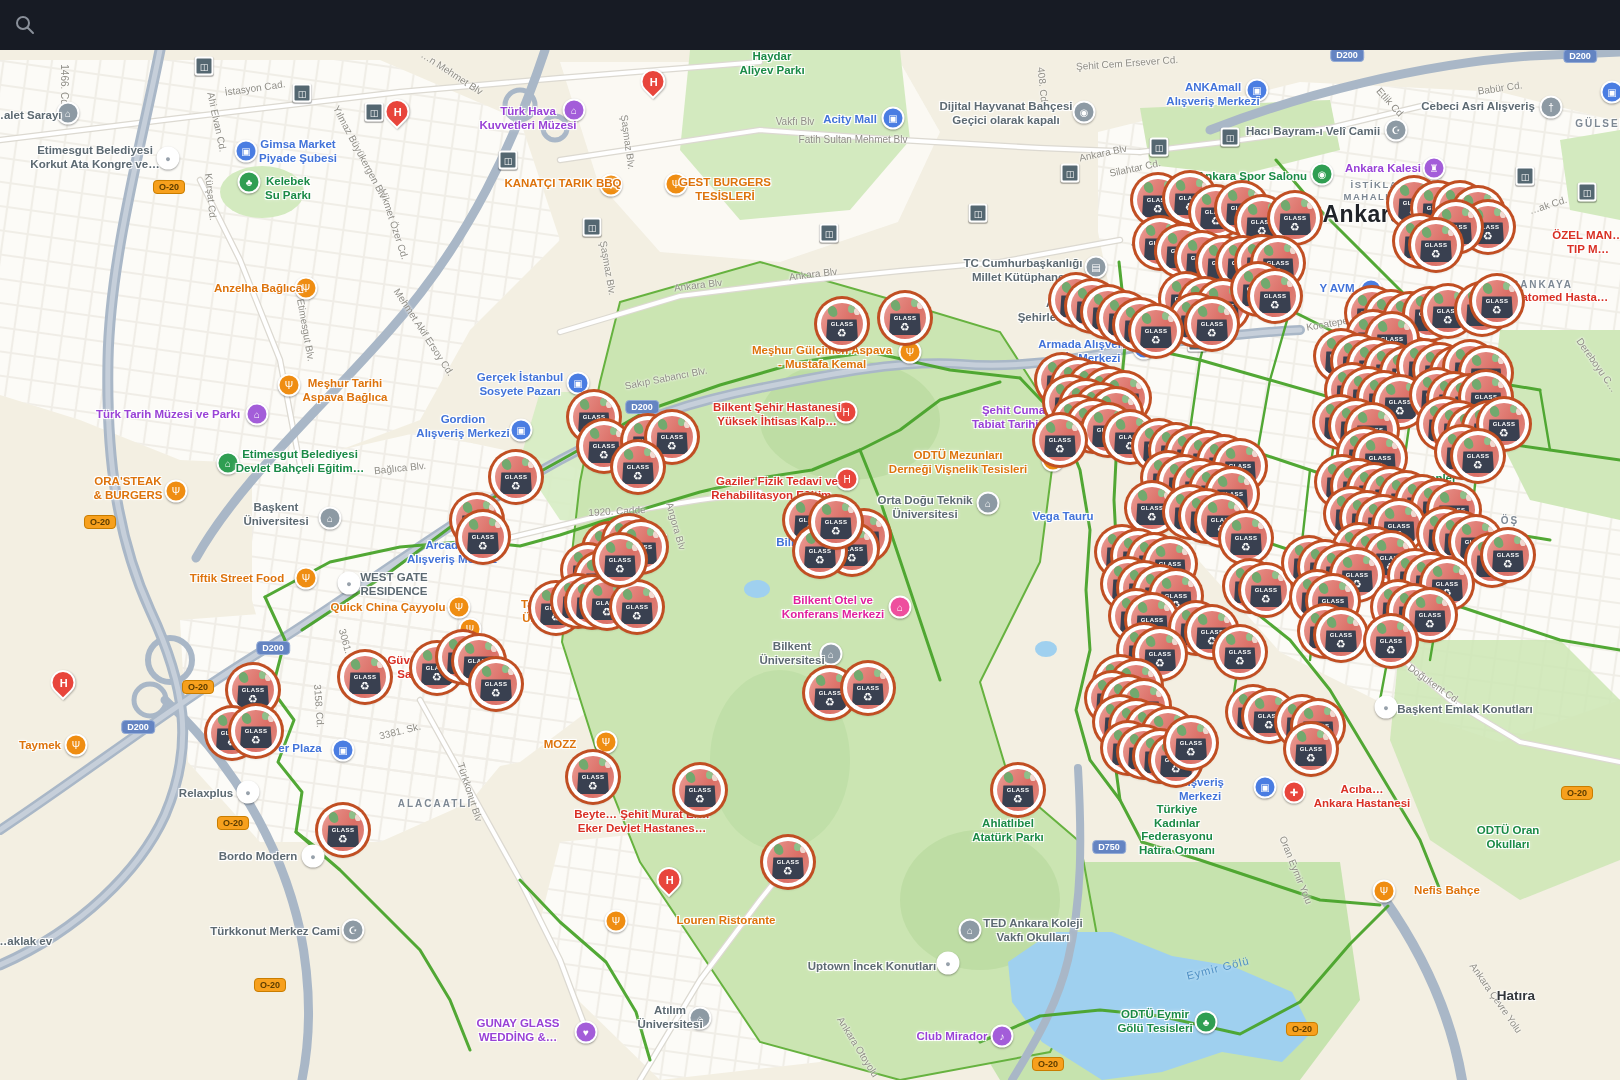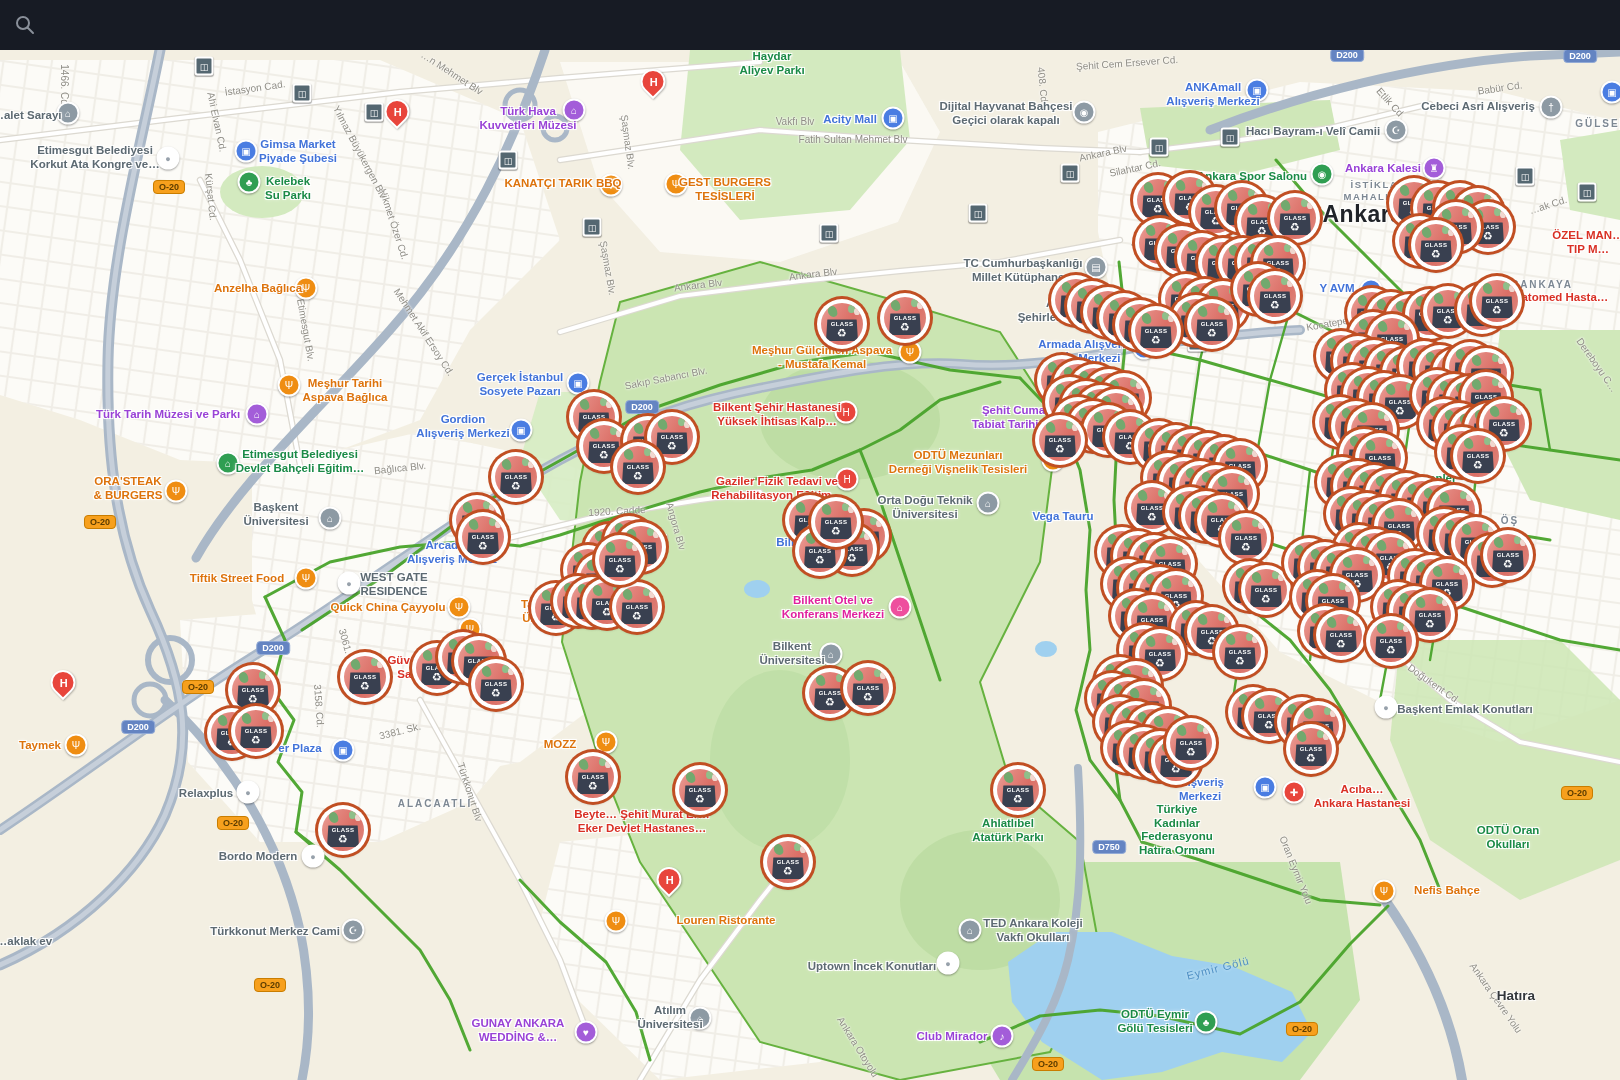--- a/index.html
+++ b/index.html
@@ -399,21 +399,21 @@
     <div class="poi-t c-purple" style="left: 1026px; top: 418px; position: absolute;">
       <div>Şehit Cuma Dağ</div>
       <div>Tabiat Tarihi Müzesi</div>
     </div>
     <div class="poi-ic ic-purple" style="left: 1002px; top: 1036px; position: absolute;">♪</div>
     <div class="poi-t c-purple" style="left: 952px; top: 1037px; position: absolute;">
       <div>Club Mirador</div>
     </div>
     <div class="poi-ic ic-purple" style="left: 586px; top: 1032px; position: absolute;">♥</div>
     <div class="poi-t c-purple" style="left: 518px; top: 1031px; position: absolute;">
-      <div>GUNAY ANKARA</div>
+      <div>GUNAY GLASS</div>
       <div>WEDDİNG &amp;…</div>
     </div>
     <div class="poi-t c-purple" style="left: 843px; top: 699px; position: absolute;">
       <div>MERİK KONA</div>
       <div>(Alt</div>
     </div>
     <div class="poi-t c-blue" style="left: 1345px; top: 425px; position: absolute;">
       <div>Kuğulu P</div>
     </div>
     <div class="poi-ic ic-pink" style="left: 900px; top: 607px; position: absolute;">⌂</div>

